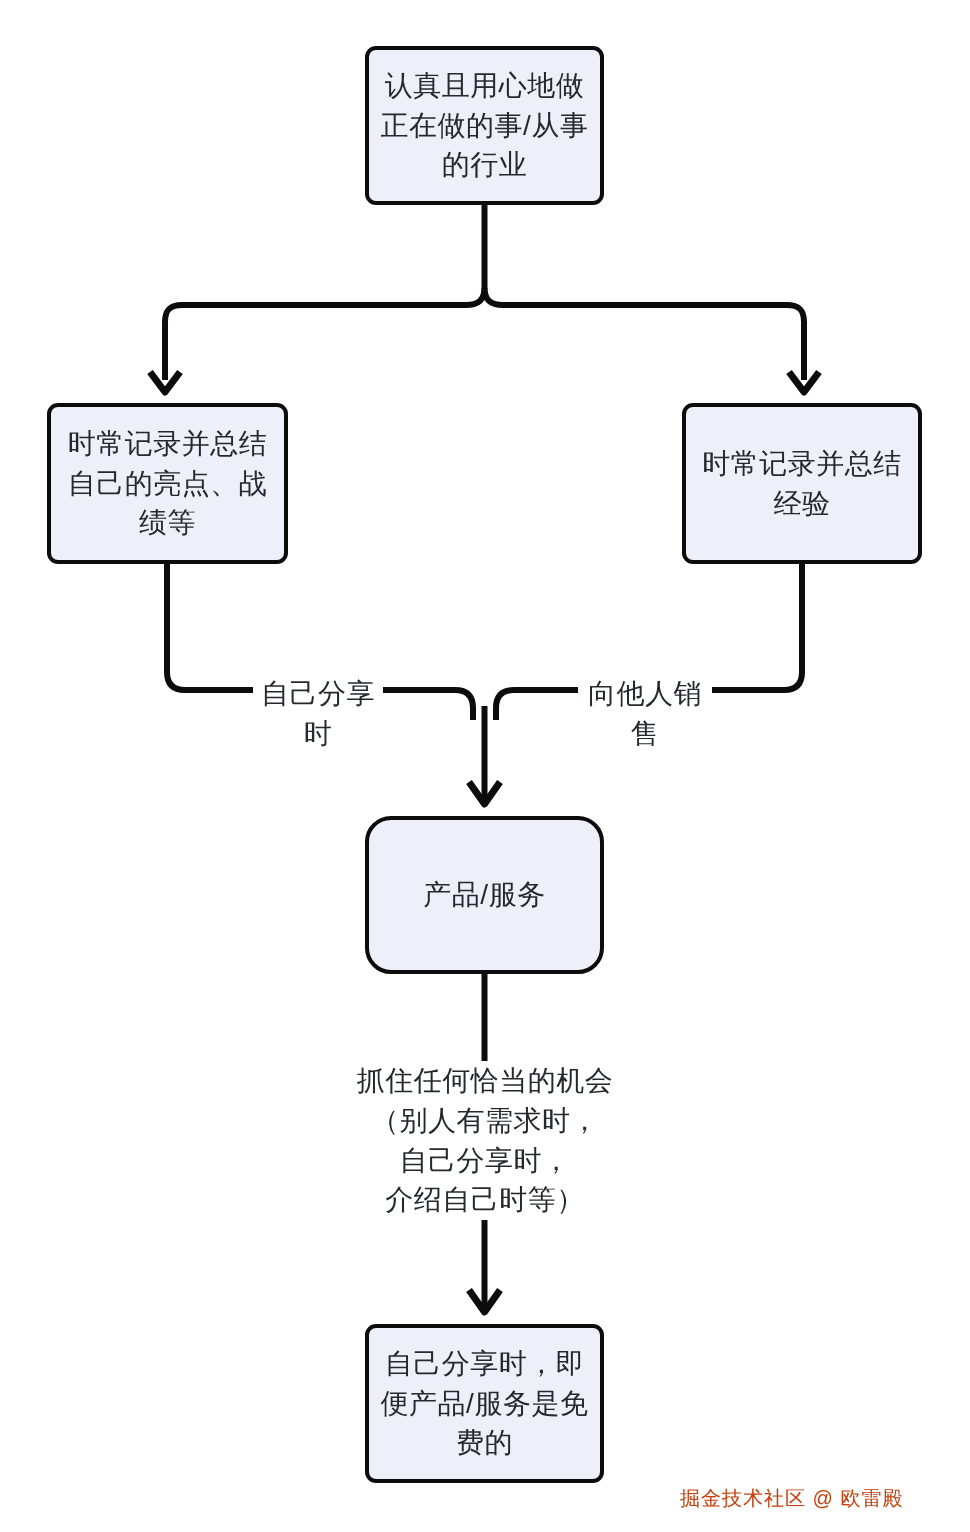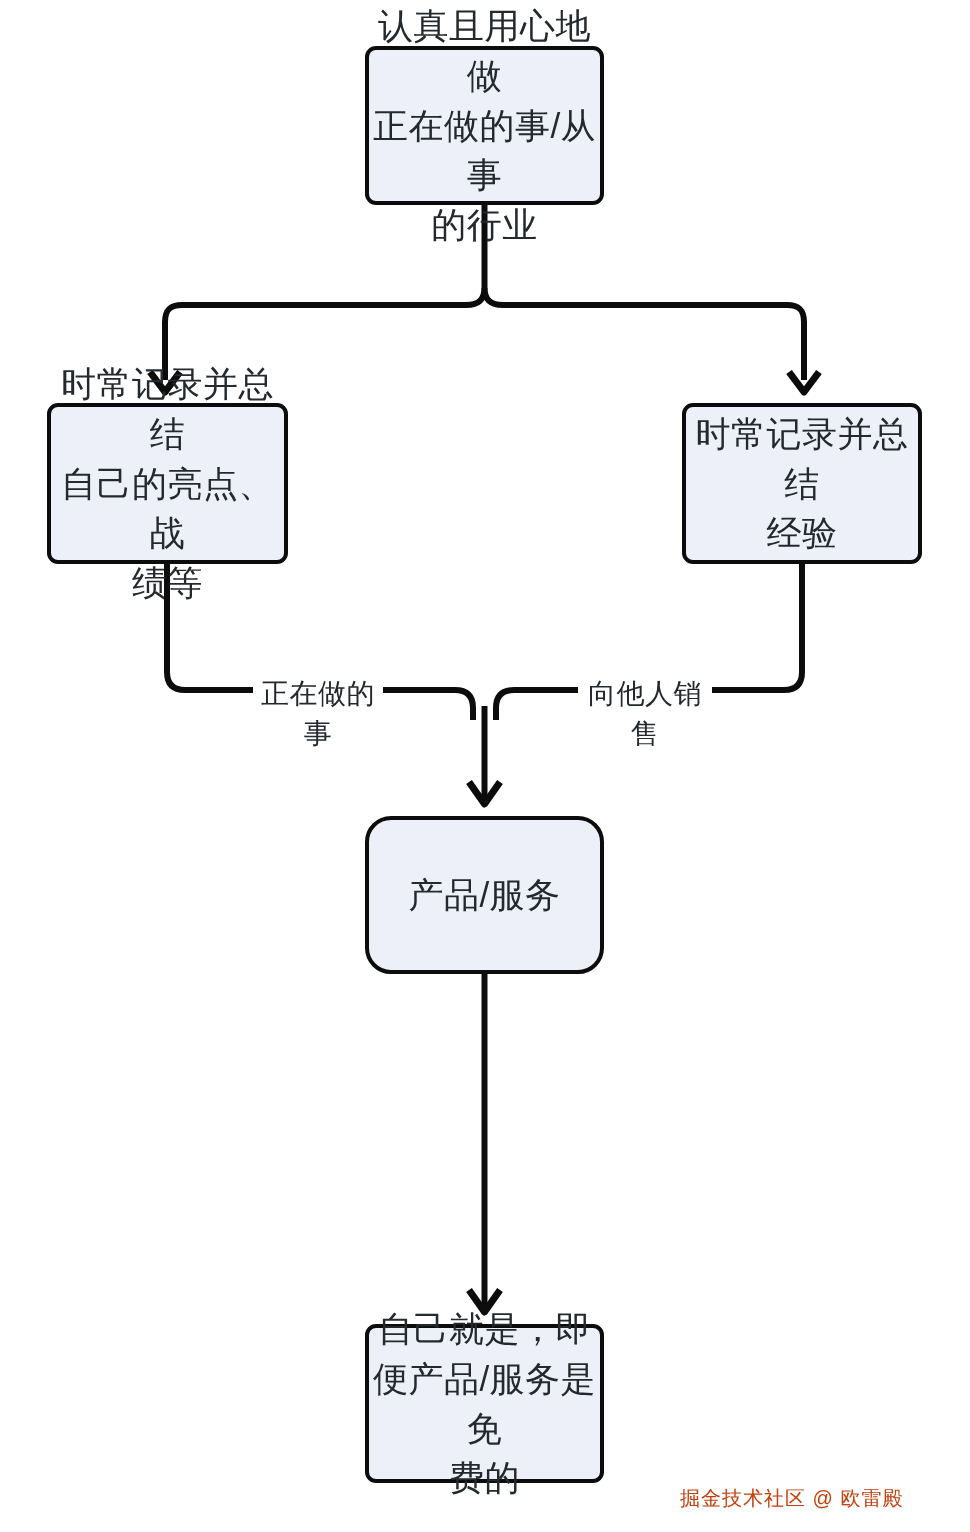--- a/index.html
+++ b/index.html
@@ -30,21 +30,21 @@
     position: absolute;
     box-sizing: border-box;
     background: #edf0f9;
     border: 4px solid #0c0c0c;
     border-radius: 11px;
     display: flex;
     align-items: center;
     justify-content: center;
     text-align: center;
     color: #24292e;
-    font-size: 35px;
+    font-size: 28px;
     line-height: 1.42;
     letter-spacing: 0.5px;
     white-space: pre-line;
     z-index: 2;
   }
   .edge-label {
     position: absolute;
     color: #24292e;
     font-size: 28px;
     line-height: 1.42;
@@ -119,24 +119,28 @@
 
   <div class="node" id="node-left">时常记录并总结
 自己的亮点、战
 绩等</div>
 
   <div class="node" id="node-right">时常记录并总结
 经验</div>
 
   <div class="node" id="node-product">产品/服务</div>
 
-  <div class="node" id="node-sell">自己就是，即
+  <div class="node" id="node-sell">自己分享时，即
 便产品/服务是免
 费的</div>
 
-  <div class="edge-label" id="label-self">正在做的事</div>
+  <div class="edge-label" id="label-self">自己分享时</div>
 
   <div class="edge-label" id="label-package">向他人销售</div>
 
+  <div class="edge-label" id="label-chance">抓住任何恰当的机会
+（别人有需求时，
+自己分享时，
+介绍自己时等）</div>
 
   <div id="watermark">掘金技术社区 @ 欧雷殿</div>
 
 </div>
 
 </body></html>

